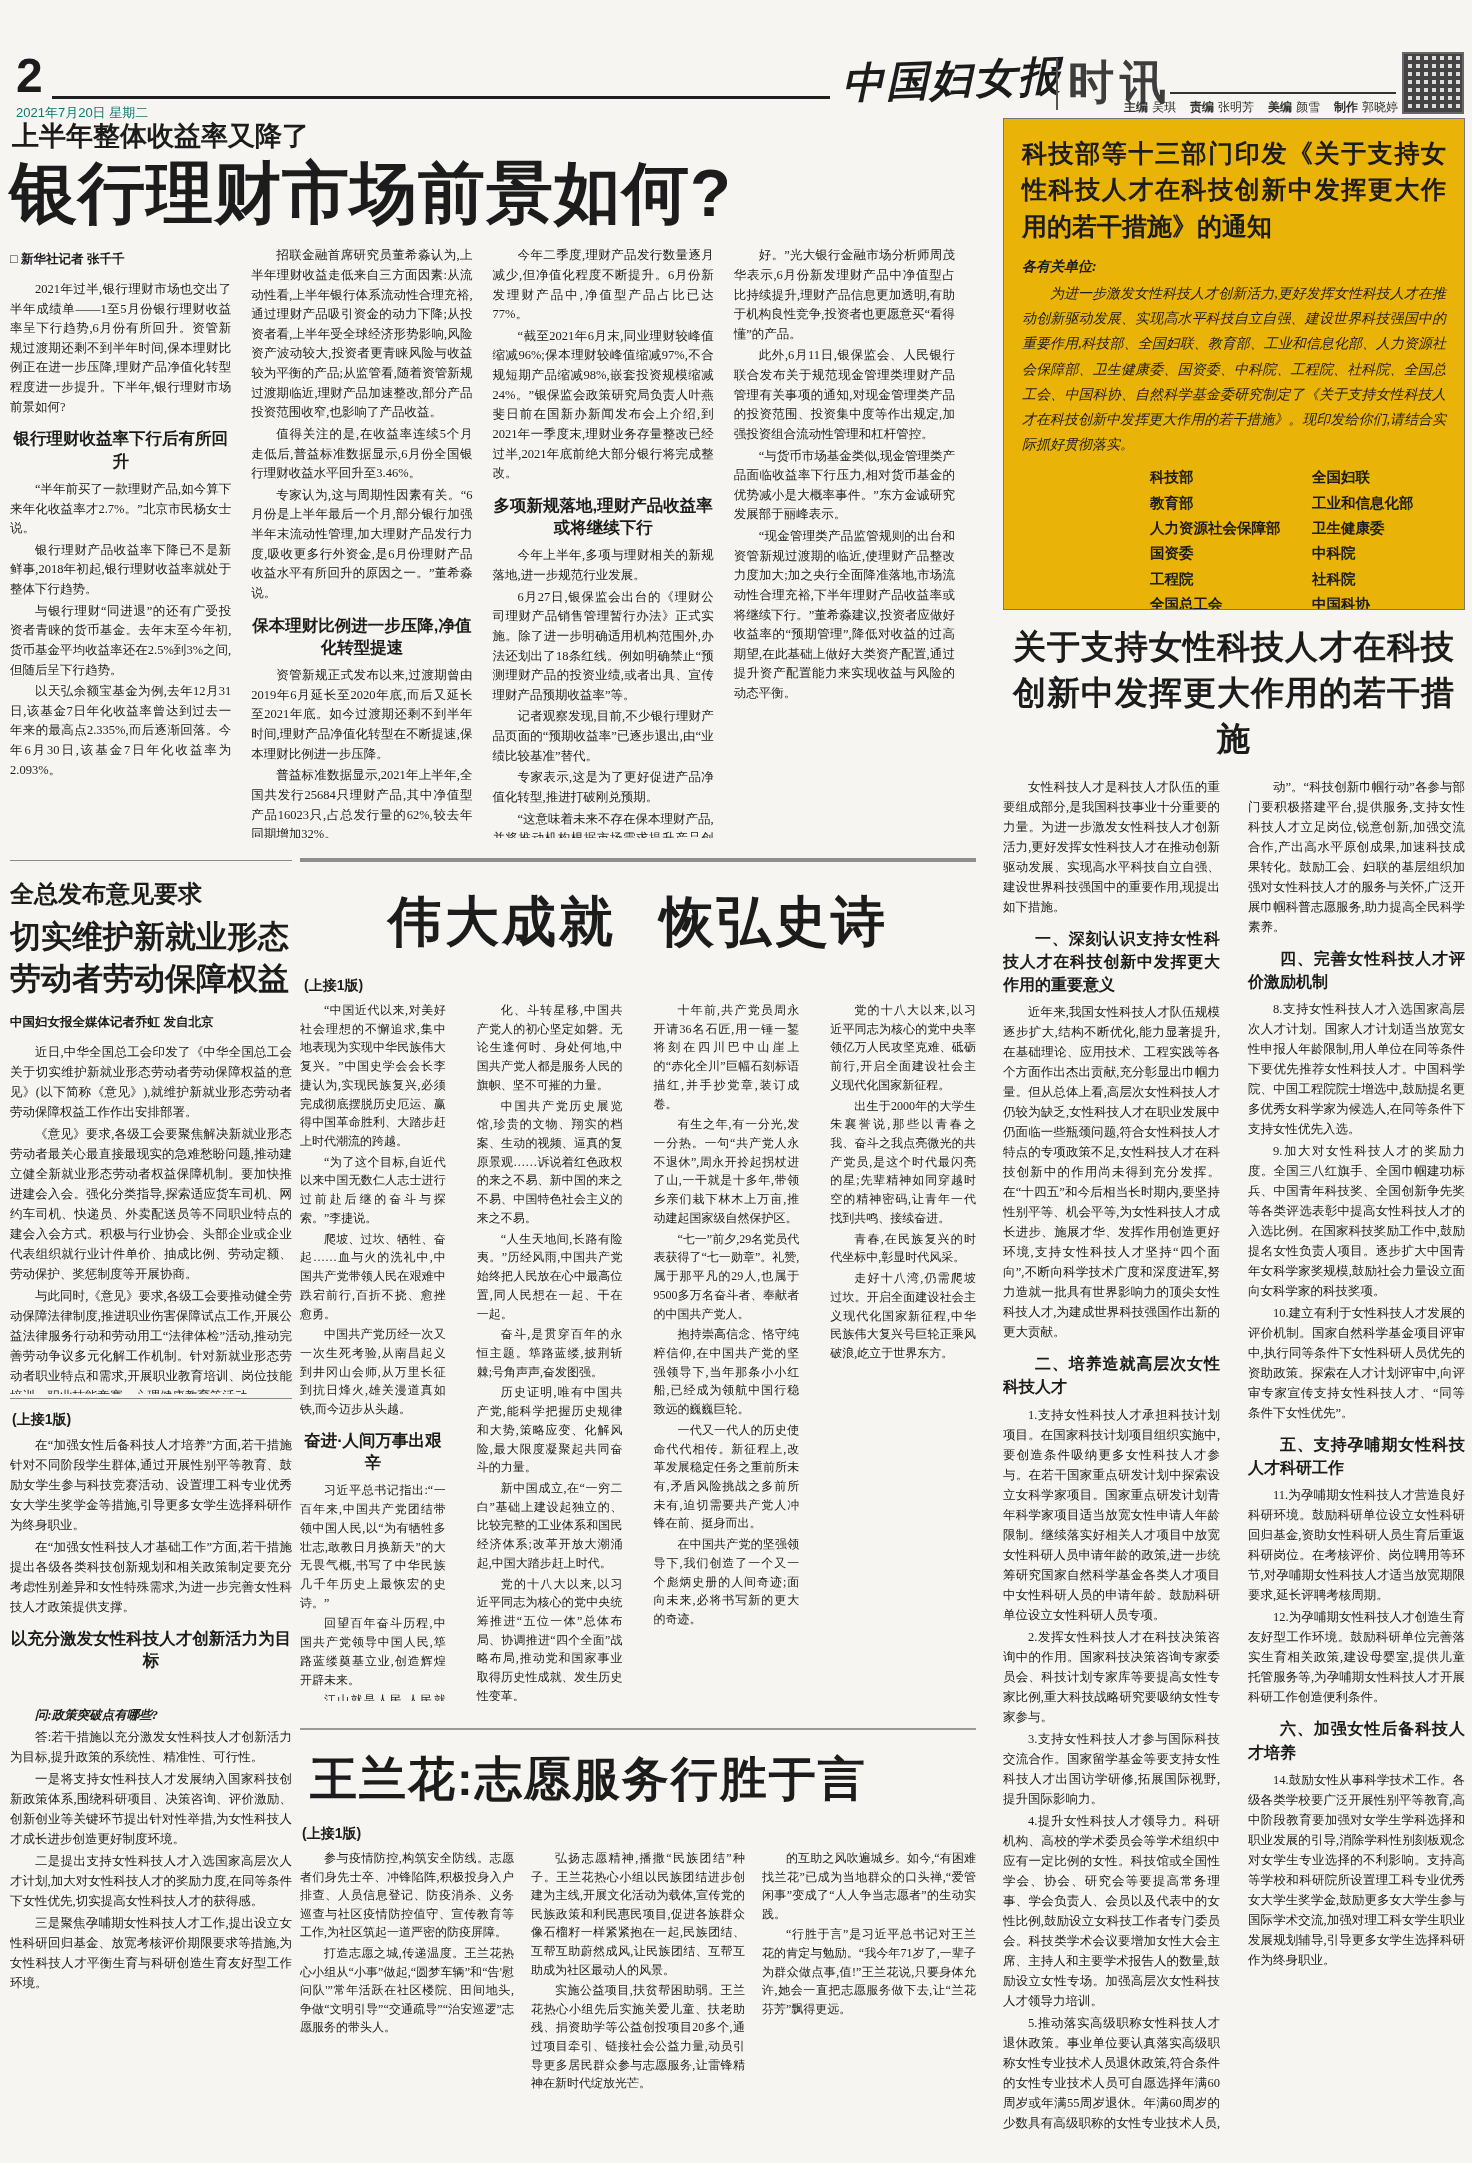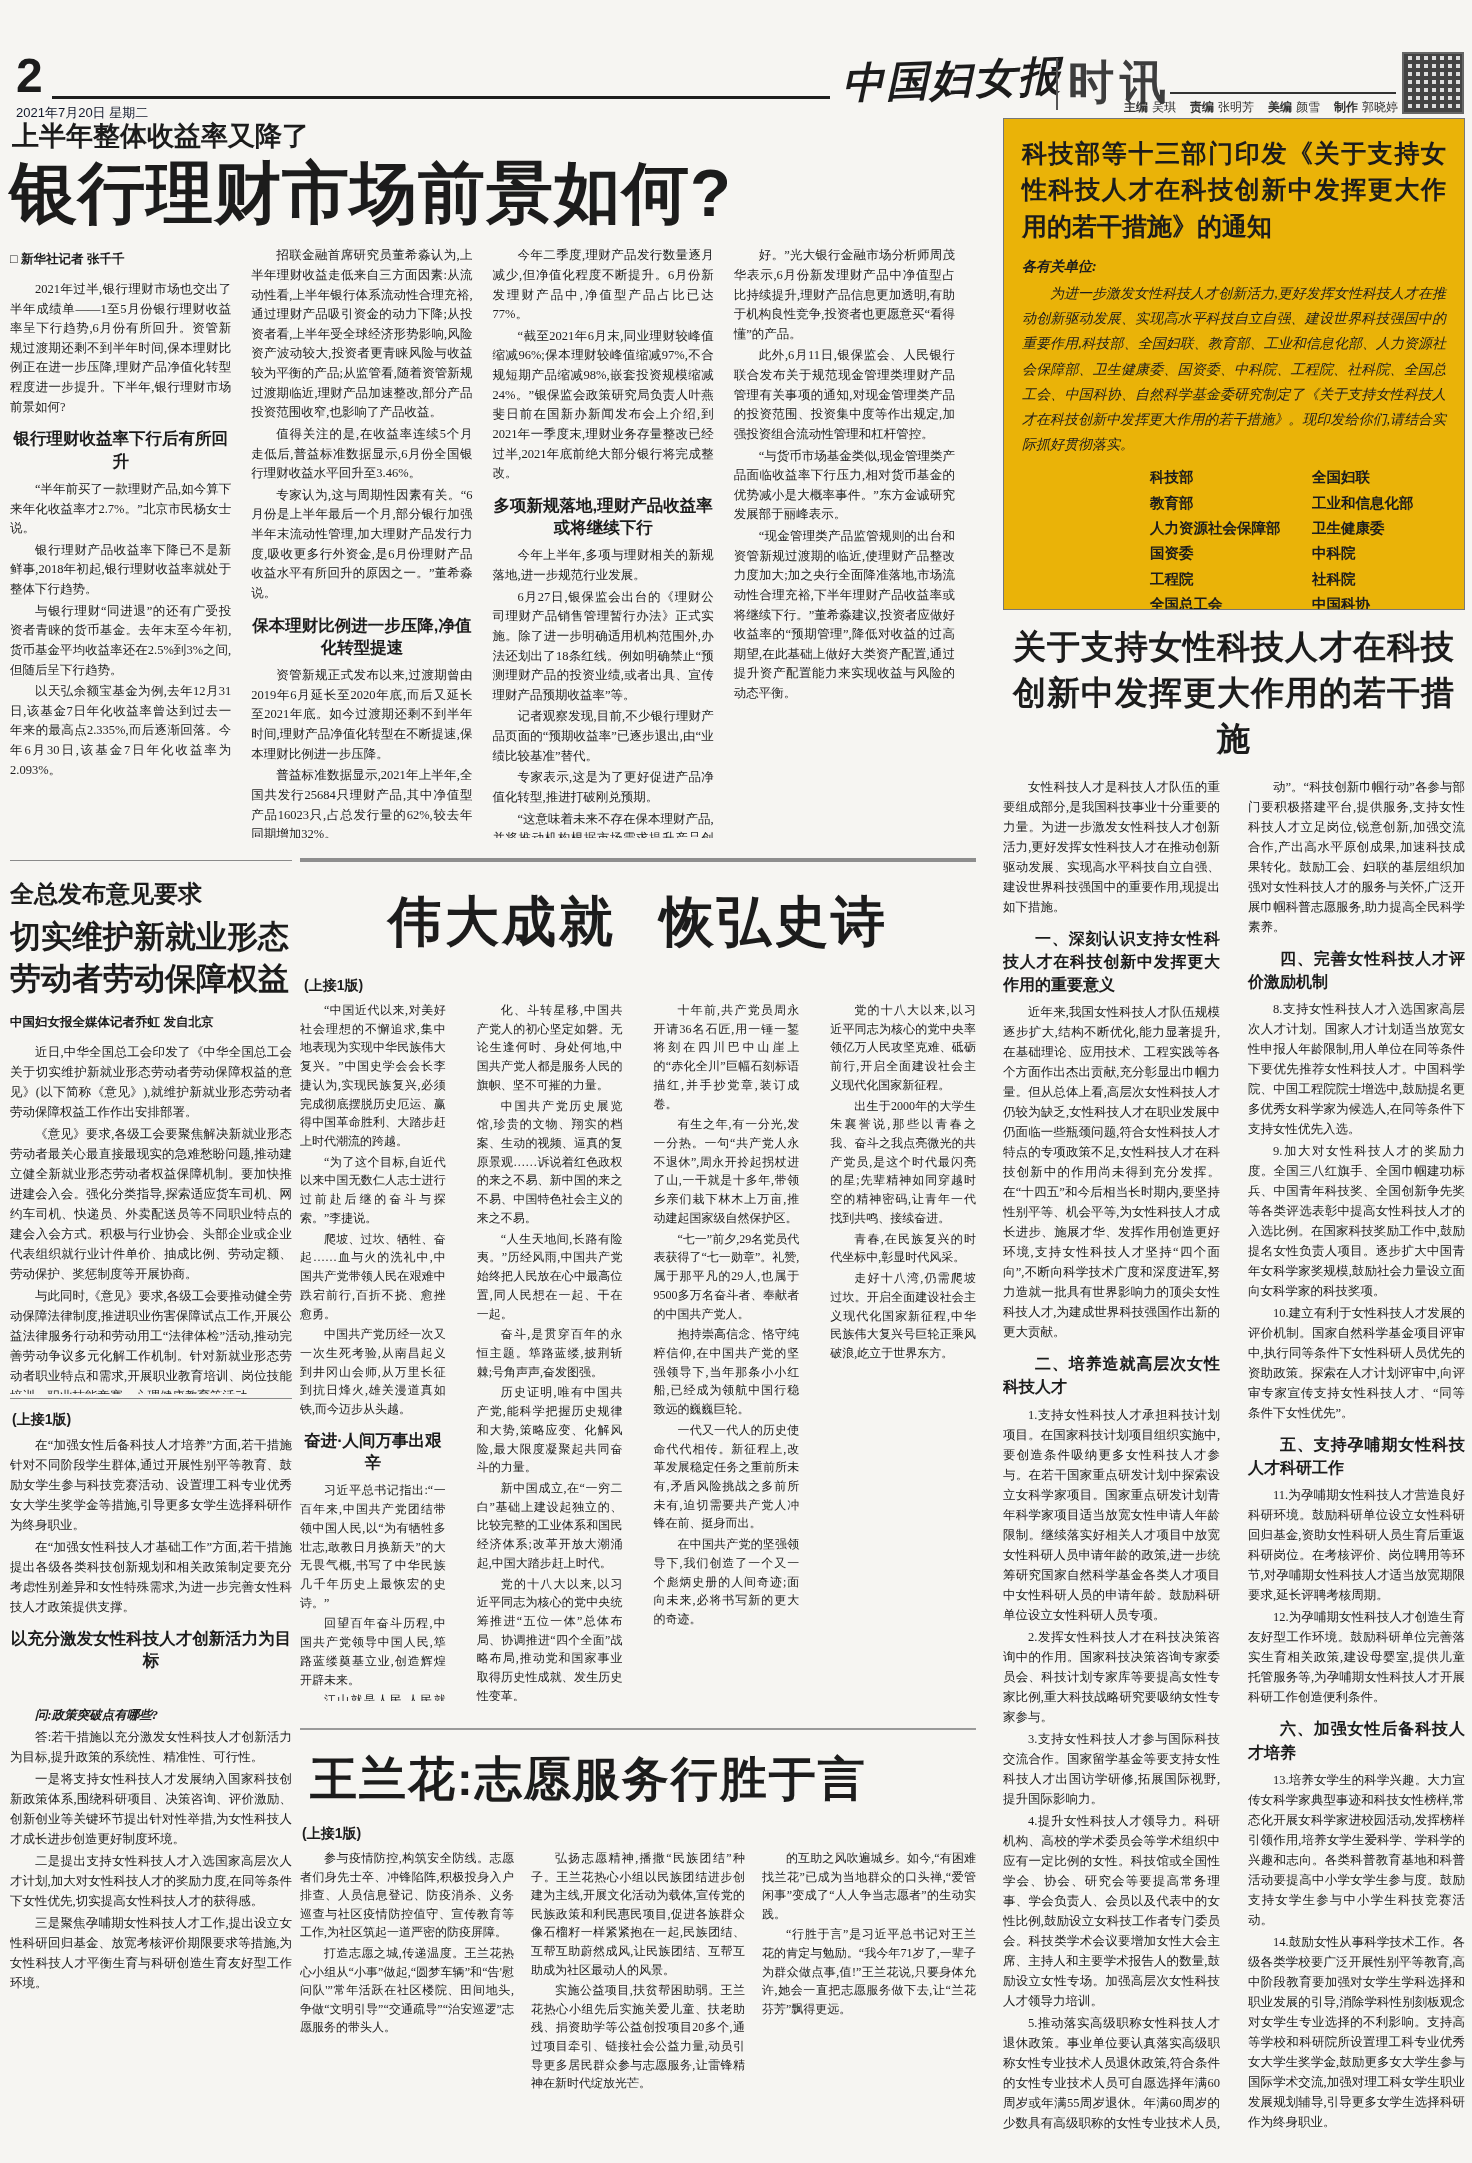--- a/index.html
+++ b/index.html
@@ -2,21 +2,21 @@
 <html><head>
 <meta charset="utf-8">
 <style>
   html,body{margin:0;padding:0;}
   .page{position:relative;width:1472px;height:2163px;background:#f6f5f2;color:#1c1c1c;overflow:hidden;
         font-family:"Liberation Serif", serif;}
 
   
   .pagenum{position:absolute;left:16px;top:48px;font:bold 48px "Liberation Sans",sans-serif;}
   .head-rule{position:absolute;left:52px;top:96px;width:778px;height:3px;background:#1e1e1e;}
-  .date{position:absolute;left:16px;top:104px;font:13px "Liberation Sans",sans-serif;color:#0f172a;}
+  .date{position:absolute;left:16px;top:104px;font:13px "Liberation Sans",sans-serif;color:#0f766e;}
   .masthead{position:absolute;left:842px;top:52px;width:214px;font:bold italic 42px "DejaVu Serif",serif;
             transform:rotate(-2deg);letter-spacing:2px;white-space:nowrap;}
   .mast-divider{position:absolute;left:1056px;top:58px;width:2px;height:52px;background:#555;}
   .section-name{position:absolute;left:1068px;top:52px;font:bold 46px "Liberation Sans",sans-serif;
                 color:#3d3d3d;letter-spacing:6px;}
   .section-rule{position:absolute;left:1170px;top:92px;width:226px;height:2px;background:#333;}
   .credits{position:absolute;right:74px;top:99px;font:12px "Liberation Sans",sans-serif;color:#333;
            text-align:right;white-space:nowrap;}
   .credit{margin-left:14px;}
   .credit b{font-weight:bold;margin-right:4px;}
@@ -303,20 +303,19 @@
 
         <p class="para b-p">动”。“科技创新巾帼行动”各参与部门要积极搭建平台,提供服务,支持女性科技人才立足岗位,锐意创新,加强交流合作,产出高水平原创成果,加速科技成果转化。鼓励工会、妇联的基层组织加强对女性科技人才的服务与关怀,广泛开展巾帼科普志愿服务,助力提高全民科学素养。</p>
             <p class="para b-h">四、完善女性科技人才评价激励机制</p>
             <p class="para b-p">8.支持女性科技人才入选国家高层次人才计划。国家人才计划适当放宽女性申报人年龄限制,用人单位在同等条件下要优先推荐女性科技人才。中国科学院、中国工程院院士增选中,鼓励提名更多优秀女科学家为候选人,在同等条件下支持女性优先入选。</p>
             <p class="para b-p">9.加大对女性科技人才的奖励力度。全国三八红旗手、全国巾帼建功标兵、中国青年科技奖、全国创新争先奖等各类评选表彰中提高女性科技人才的入选比例。在国家科技奖励工作中,鼓励提名女性负责人项目。逐步扩大中国青年女科学家奖规模,鼓励社会力量设立面向女科学家的科技奖项。</p>
             <p class="para b-p">10.建立有利于女性科技人才发展的评价机制。国家自然科学基金项目评审中,执行同等条件下女性科研人员优先的资助政策。探索在人才计划评审中,向评审专家宣传支持女性科技人才、“同等条件下女性优先”。</p>
             <p class="para b-h">五、支持孕哺期女性科技人才科研工作</p>
             <p class="para b-p">11.为孕哺期女性科技人才营造良好科研环境。鼓励科研单位设立女性科研回归基金,资助女性科研人员生育后重返科研岗位。在考核评价、岗位聘用等环节,对孕哺期女性科技人才适当放宽期限要求,延长评聘考核周期。</p>
             <p class="para b-p">12.为孕哺期女性科技人才创造生育友好型工作环境。鼓励科研单位完善落实生育相关政策,建设母婴室,提供儿童托管服务等,为孕哺期女性科技人才开展科研工作创造便利条件。</p>
             <p class="para b-h">六、加强女性后备科技人才培养</p>
-            <p class="para b-p">13.培养女学生的科学兴趣。大力宣传女科学家典型事迹和科技女性榜样,常态化开展女科学家进校园活动,发挥榜样引领作用,培养女学生爱科学、学科学的兴趣和志向。各类科普教育基地和科普活动要提高中小学女学生参与度。鼓励支持女学生参与中小学生科技竞赛活动。</p>
             <p class="para b-p">14.鼓励女性从事科学技术工作。各级各类学校要广泛开展性别平等教育,高中阶段教育要加强对女学生学科选择和职业发展的引导,消除学科性别刻板观念对女学生专业选择的不利影响。支持高等学校和科研院所设置理工科专业优秀女大学生奖学金,鼓励更多女大学生参与国际学术交流,加强对理工科女学生职业发展规划辅导,引导更多女学生选择科研作为终身职业。</p>
           </div>
       </div>
     </div>
   </div>
 
 </div>
 
 </body></html>

